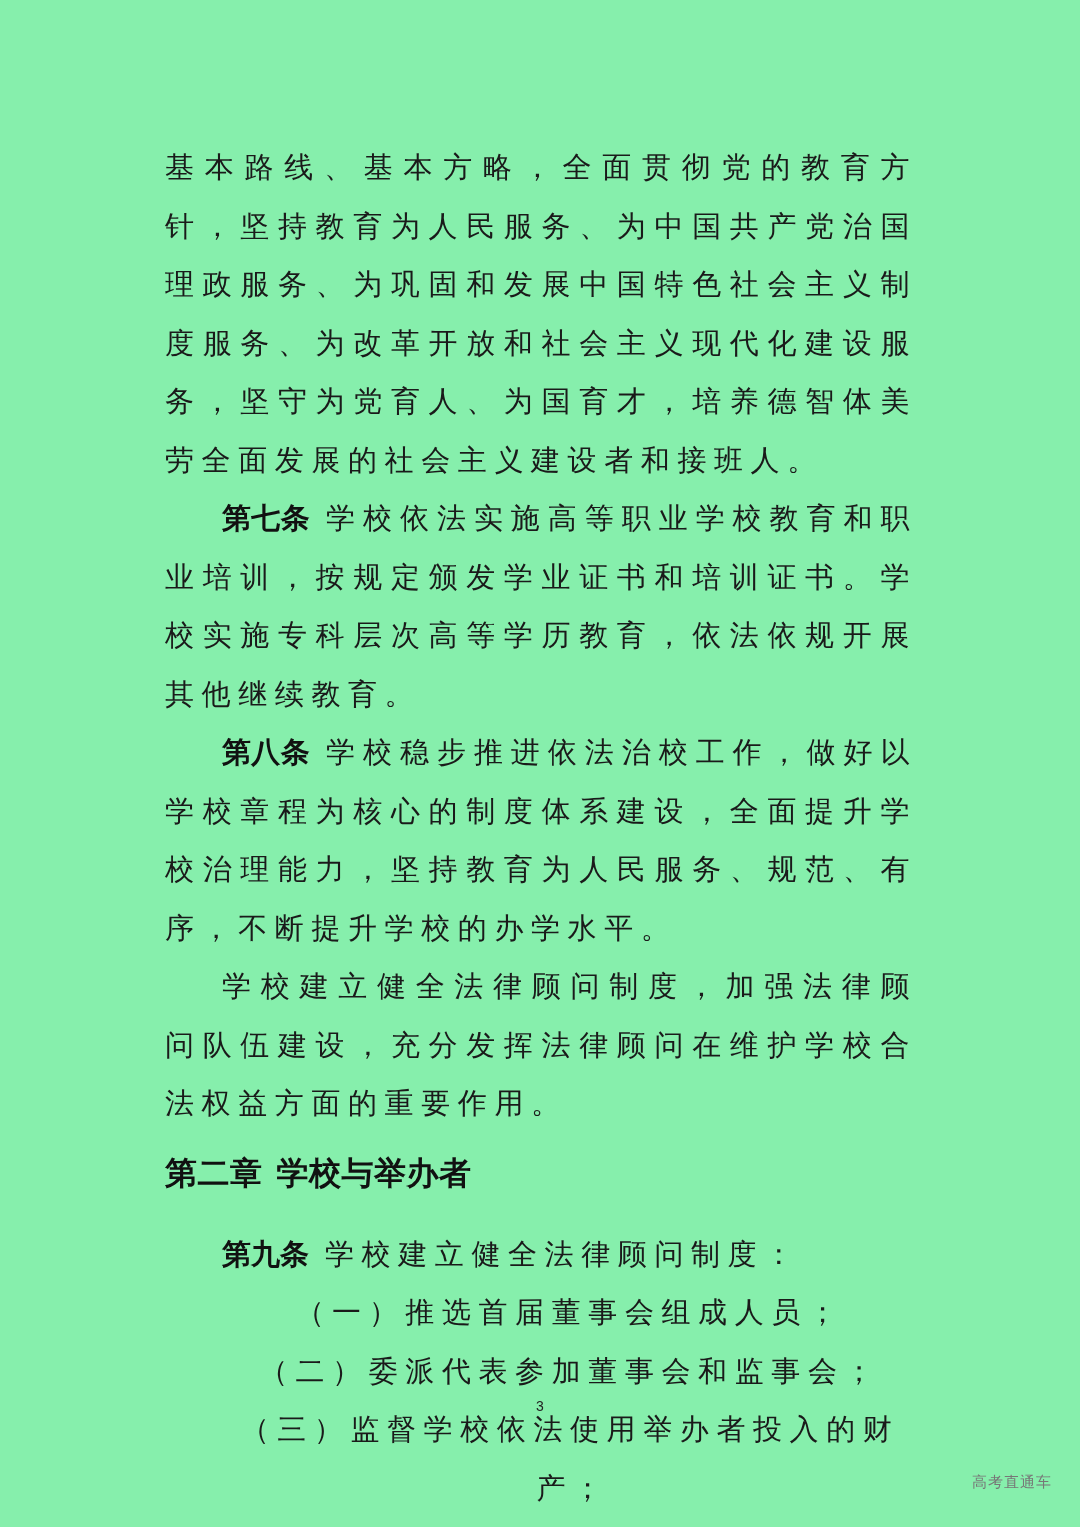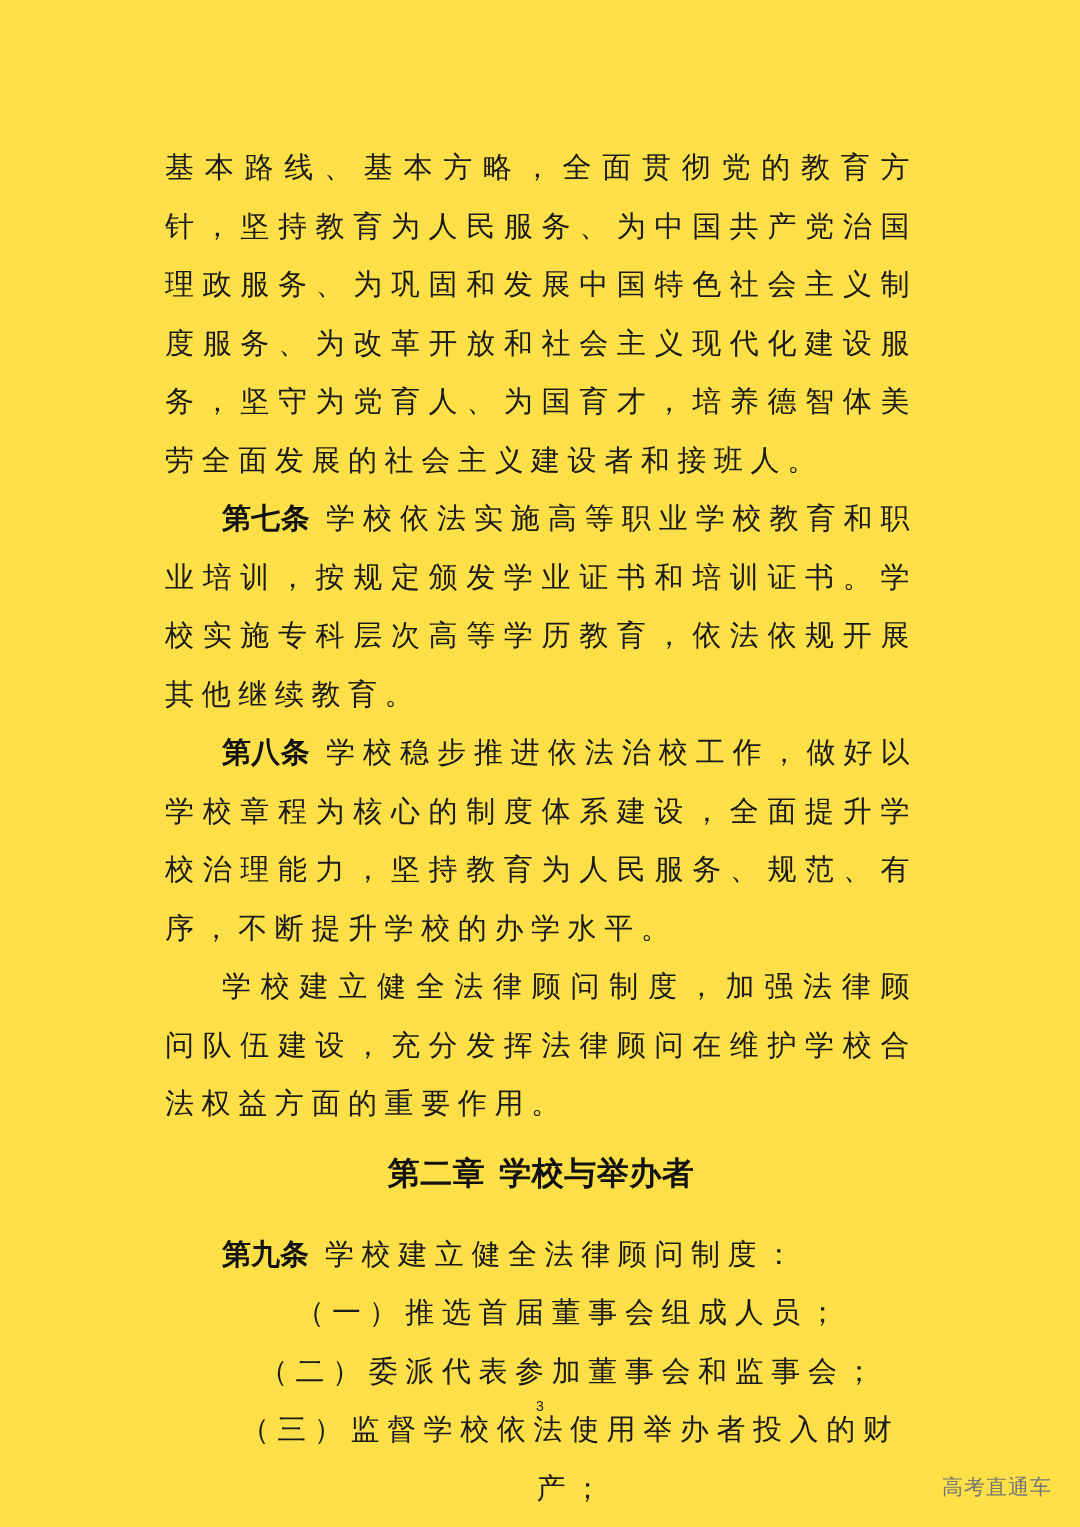--- a/index.html
+++ b/index.html
@@ -14,21 +14,21 @@
       overflow: hidden;
       font-family: "DejaVu Serif", "Liberation Serif", serif;
       color: #1a1a1a;
     }
     .page {
       position: absolute;
       left: 0;
       top: 0;
       width: 1080px;
       height: 1527px;
-      background: #fde047;
+      background: #86efac;
     }
     .body-text {
       position: absolute;
       left: 165px;
       top: 138px;
       width: 752px;
     }
     .para {
       font-size: 29px;
       line-height: 58.5px;
@@ -45,21 +45,20 @@
       font-family: "DejaVu Sans", "Liberation Sans", sans-serif;
       font-weight: bold;
       letter-spacing: 0;
       margin-right: 16px;
       color: #111111;
     }
     .chapter-title {
       font-family: "DejaVu Sans", "Liberation Sans", sans-serif;
       font-size: 32px;
       line-height: 32px;
-      text-align: center;
       margin: 24px 0 36px 0;
       letter-spacing: 0.5px;
       color: #111111;
     }
     .chapter-title .gap {
       display: inline-block;
       width: 14px;
     }
     .item {
       font-size: 29px;
@@ -78,21 +77,21 @@
       text-align: center;
       font-family: "Liberation Sans", sans-serif;
       font-size: 14px;
       color: #222222;
     }
     .watermark {
       position: absolute;
       right: 28px;
       top: 1473px;
       font-family: "DejaVu Sans", "Liberation Sans", sans-serif;
-      font-size: 21px;
+      font-size: 15px;
       color: #777777;
       letter-spacing: 1px;
     }
   </style>
 </head>
 <body>
 
 <div class="page">
   <div class="body-text">
 

